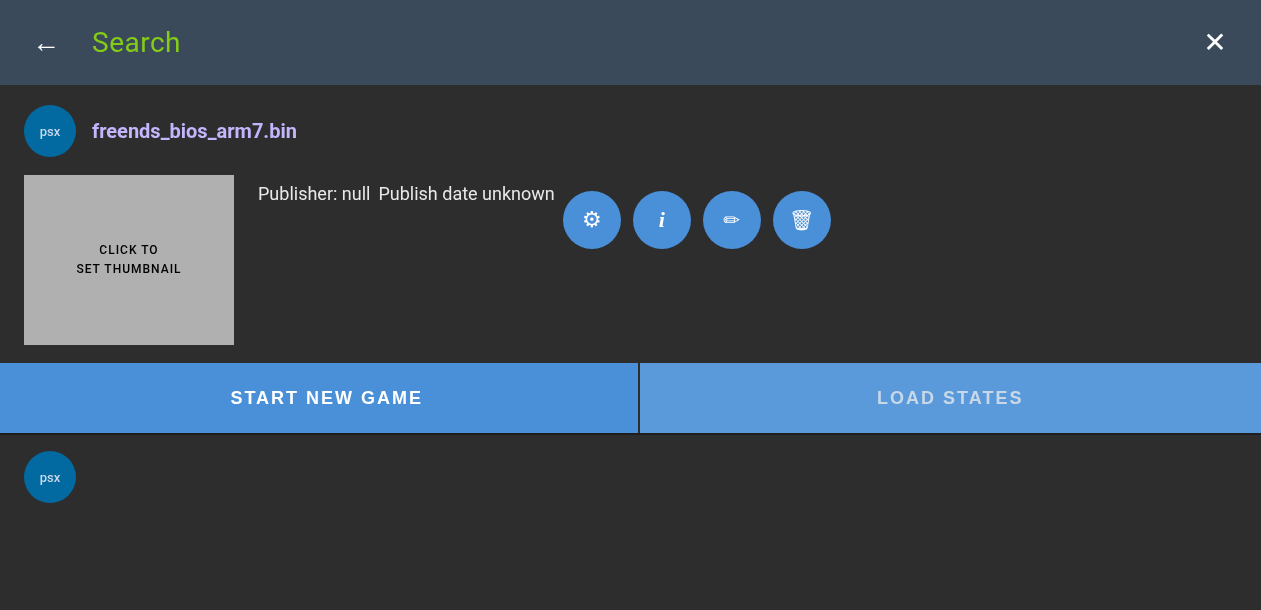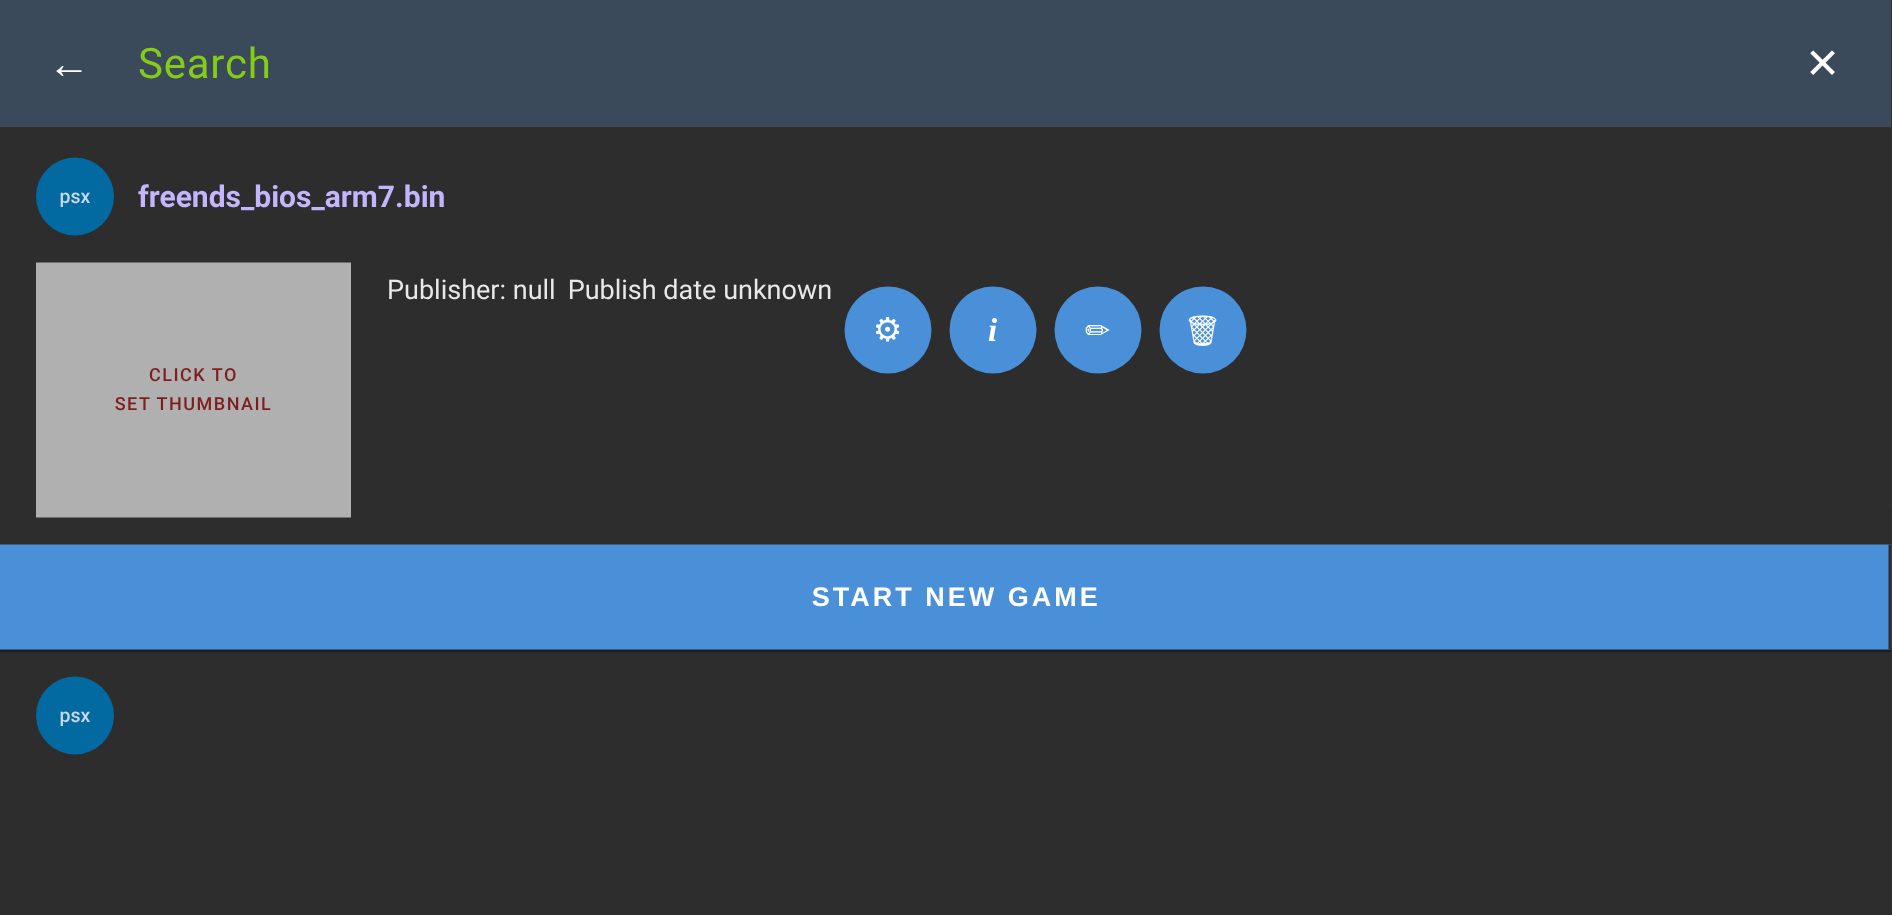--- a/index.html
+++ b/index.html
@@ -110,21 +110,21 @@
       display: flex;
       flex-direction: column;
       align-items: center;
       justify-content: center;
       cursor: pointer;
       flex-shrink: 0;
     }
 
     .thumbnail-text {
       font-size: 12px;
-      color: #7f1d1d;
+      color: #000000;
       text-align: center;
       font-weight: 500;
       letter-spacing: 1px;
       line-height: 1.6;
     }
 
     .meta-section {
       display: flex;
       justify-content: space-between;
       padding-top: 8px;
@@ -253,20 +253,21 @@
       </button>
       <button class="action-icon-btn">
         <span style="font-size:20px;">🗑</span>
       </button>
     </div>
   </div>
 </div>
 
 <div class="bottom-buttons">
   <button class="btn-start">START NEW GAME</button>
+  <button class="btn-load">LOAD STATES</button>
 </div>
 
 <div class="divider"></div>
 
 <div class="result-item-2">
   <div class="result-title-row">
     <div class="platform-badge">psx</div>
   </div>
 </div>
 

